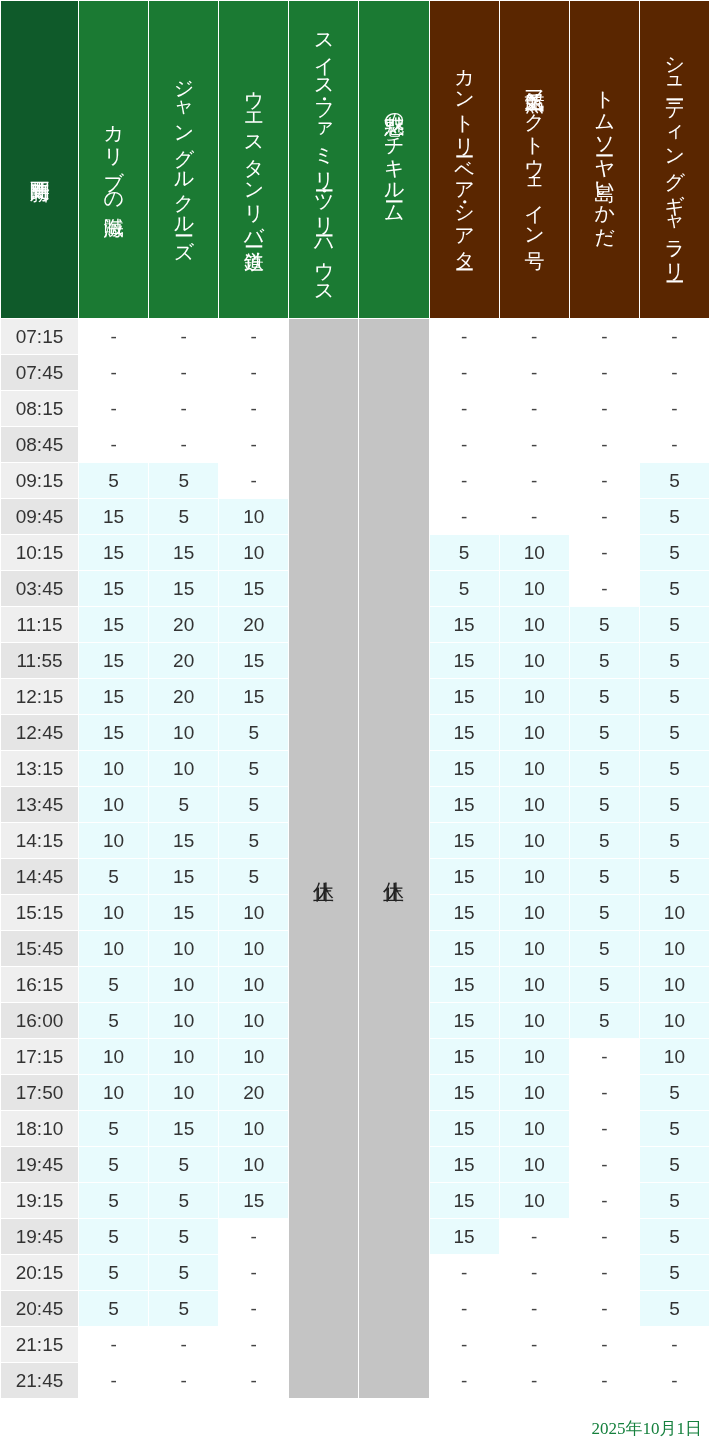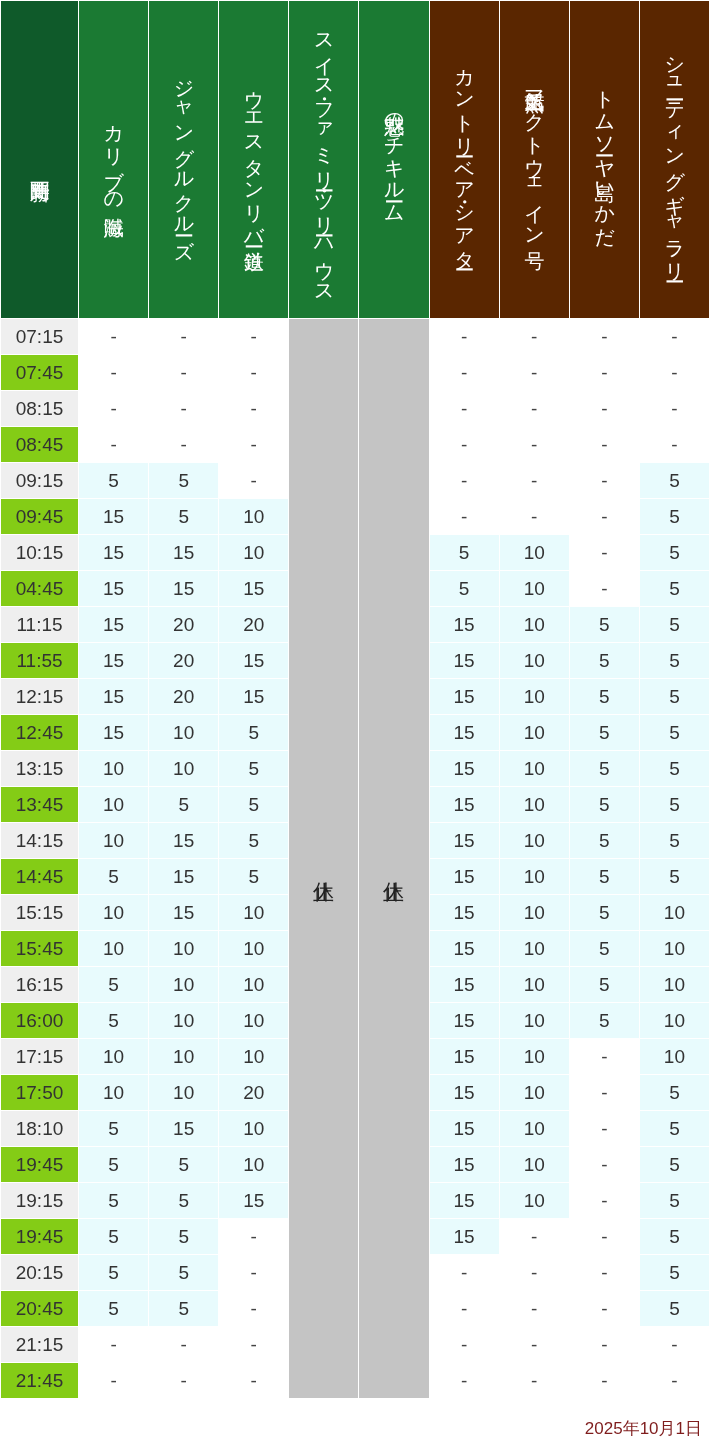--- a/index.html
+++ b/index.html
@@ -70,21 +70,21 @@
     color: #333333;
     background: #ffffff;
   }
   tbody td.time {
     background: #efefef;
     color: #333333;
     font-size: 19px;
     width: 78px;
   }
   tbody tr.alt td.time {
-    background: #84cc16;
+    background: #e5e5e5;
   }
   tbody td.val-light {
     background: #e8fbfd;
   }
   tbody td.dash {
     background: #ffffff;
     color: #444444;
   }
   tbody td.closed {
     background: #c4c4c4;
@@ -95,21 +95,22 @@
     text-orientation: upright;
     font-size: 21px;
     color: #222;
     line-height: 1.1;
   }
   .footer {
     position: absolute;
     right: 8px;
     bottom: 12px;
     font-size: 17px;
-    color: #7f1d1d;
+    color: #15803d;
+    font-family: Liberation Serif, serif;
   }
 </style>
 </head>
 <body>
 
 <div class="wrap">
   <table class="sched">
     <thead>
       <tr>
         <th class="time-head">
@@ -211,21 +212,21 @@
           <td class="time">10:15</td>
           <td class="val-light">15</td>
           <td class="val-light">15</td>
           <td class="val-light">10</td>
           <td class="val-light">5</td>
           <td class="val-light">10</td>
           <td class="dash">-</td>
           <td class="val-light">5</td>
         </tr>
         <tr class="alt">
-          <td class="time">04:45</td>
+          <td class="time">03:45</td>
           <td class="val-light">15</td>
           <td class="val-light">15</td>
           <td class="val-light">15</td>
           <td class="val-light">5</td>
           <td class="val-light">10</td>
           <td class="dash">-</td>
           <td class="val-light">5</td>
         </tr>
         <tr>
           <td class="time">11:15</td>

